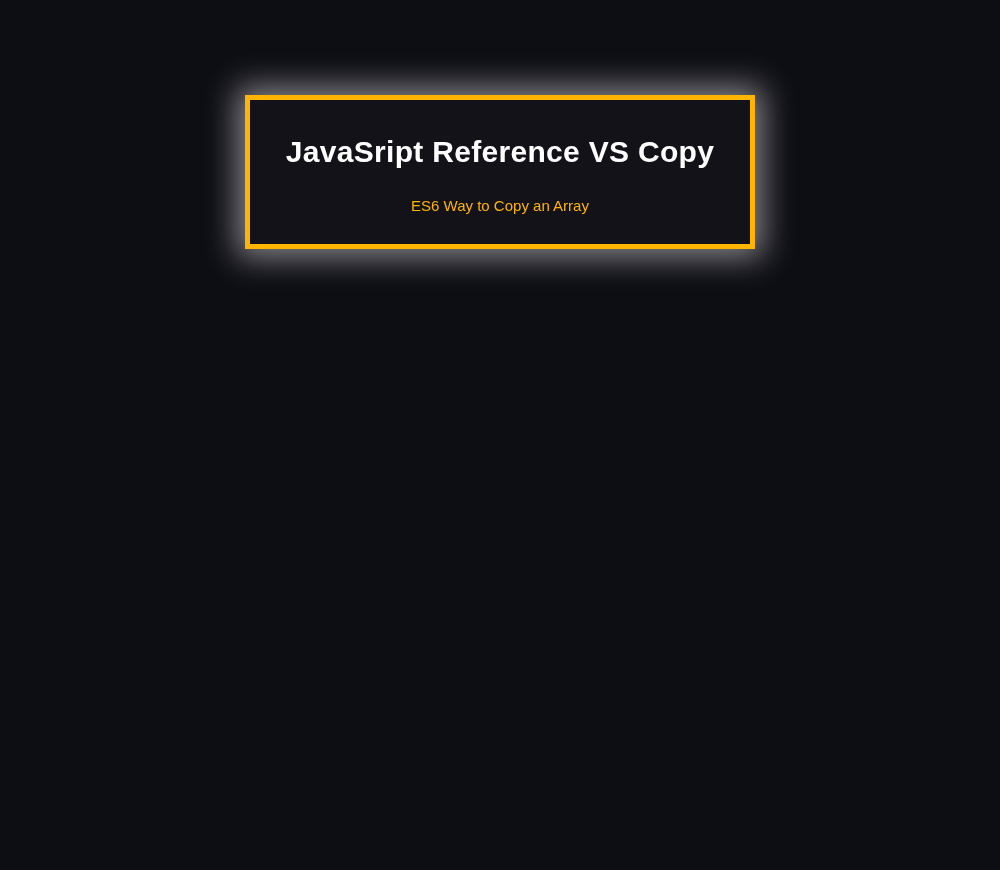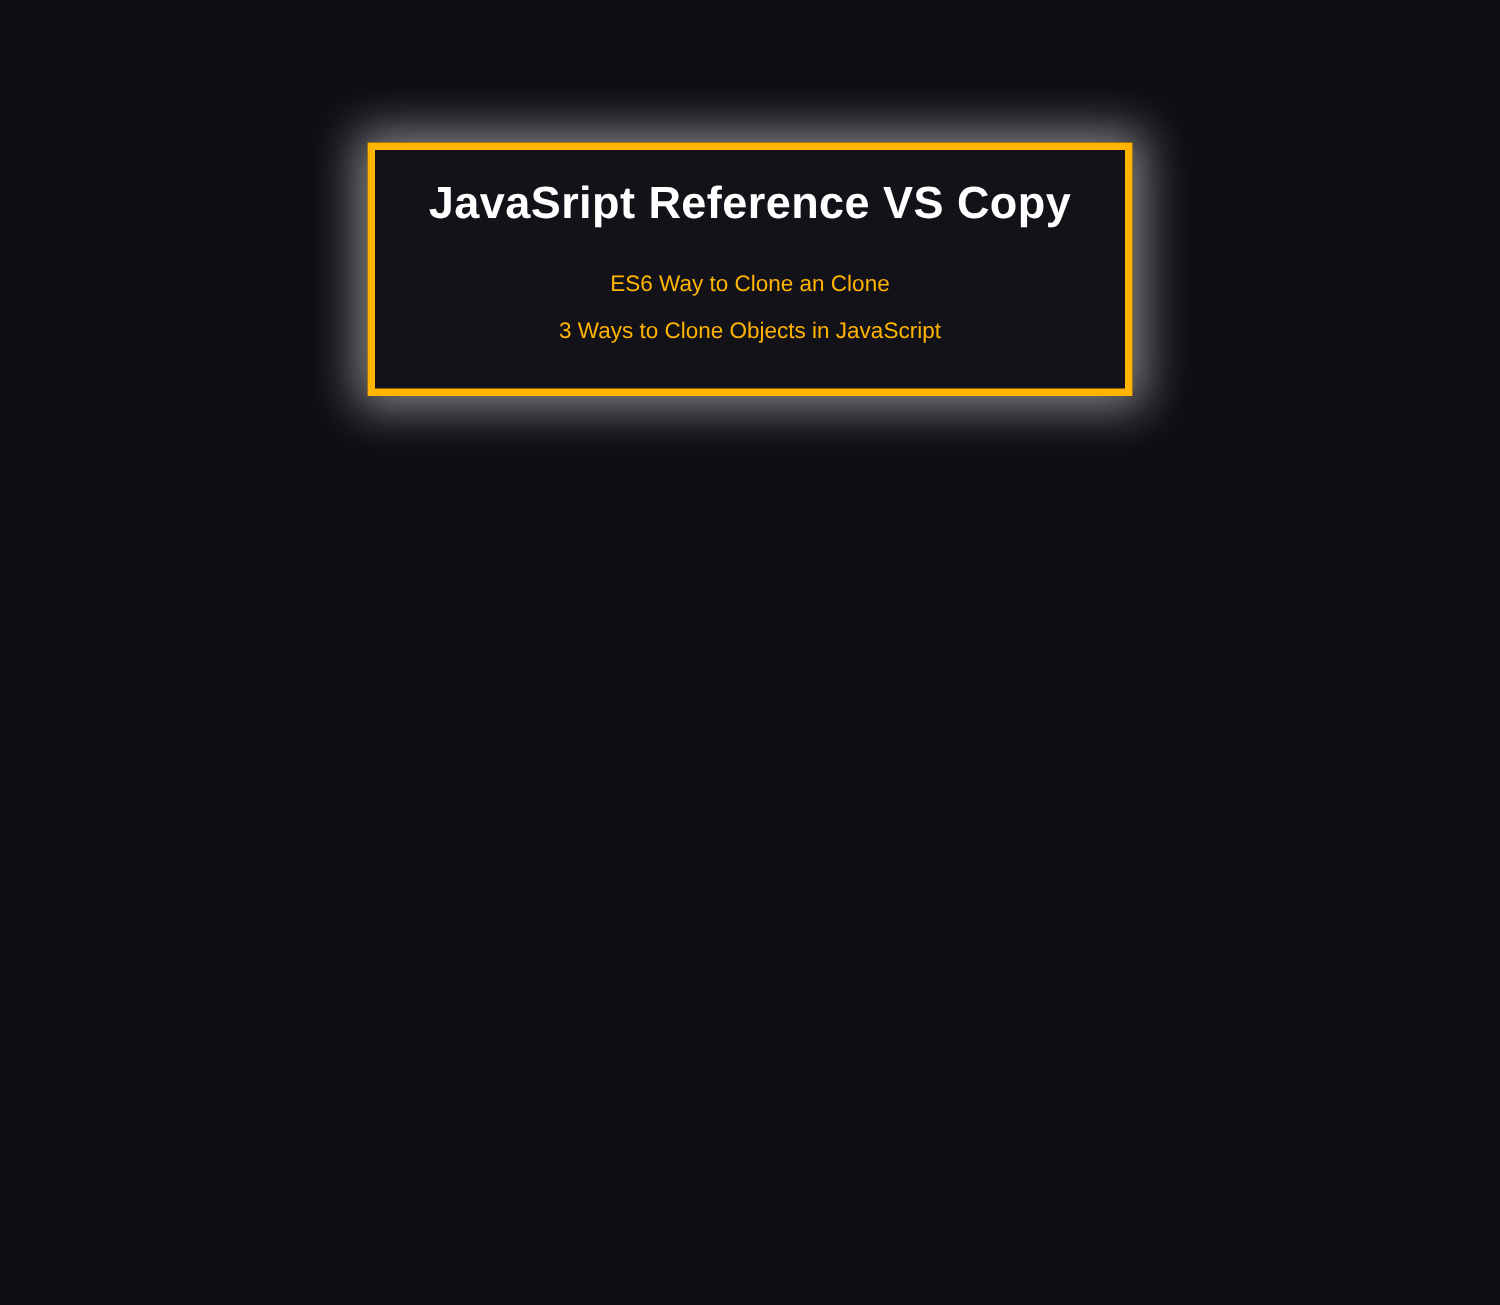--- a/index.html
+++ b/index.html
@@ -15,21 +15,21 @@
       display: flex;
       justify-content: center;
       align-items: flex-start;
       padding-top: 95px;
     }
     .card {
       width: 510px;
       background-color: #121218;
       border: 5px solid #ffb400;
       box-shadow: 0 0 30px 8px rgba(255, 255, 255, 0.5);
-      padding: 19px 20px 30px 20px;
+      padding: 35px 20px 30px 20px;
       text-align: center;
     }
     .title {
       color: #ffffff;
       font-size: 30px;
       font-weight: bold;
       margin-bottom: 28px;
       letter-spacing: 0.3px;
     }
     .subtitle {
@@ -47,15 +47,14 @@
     }
     .link:last-child {
       margin-bottom: 0;
     }
   </style>
 </head>
 <body>
 
 <div class="card">
   <h1 class="title">JavaSript Reference VS Copy</h1>
-  <a class="link">ES6 Way to Clone an Clone</a>
-  <a class="link">3 Ways to Clone Objects in JavaScript</a>
+  <a class="link">ES6 Way to Copy an Array</a>
 </div>
 
 </body></html>

